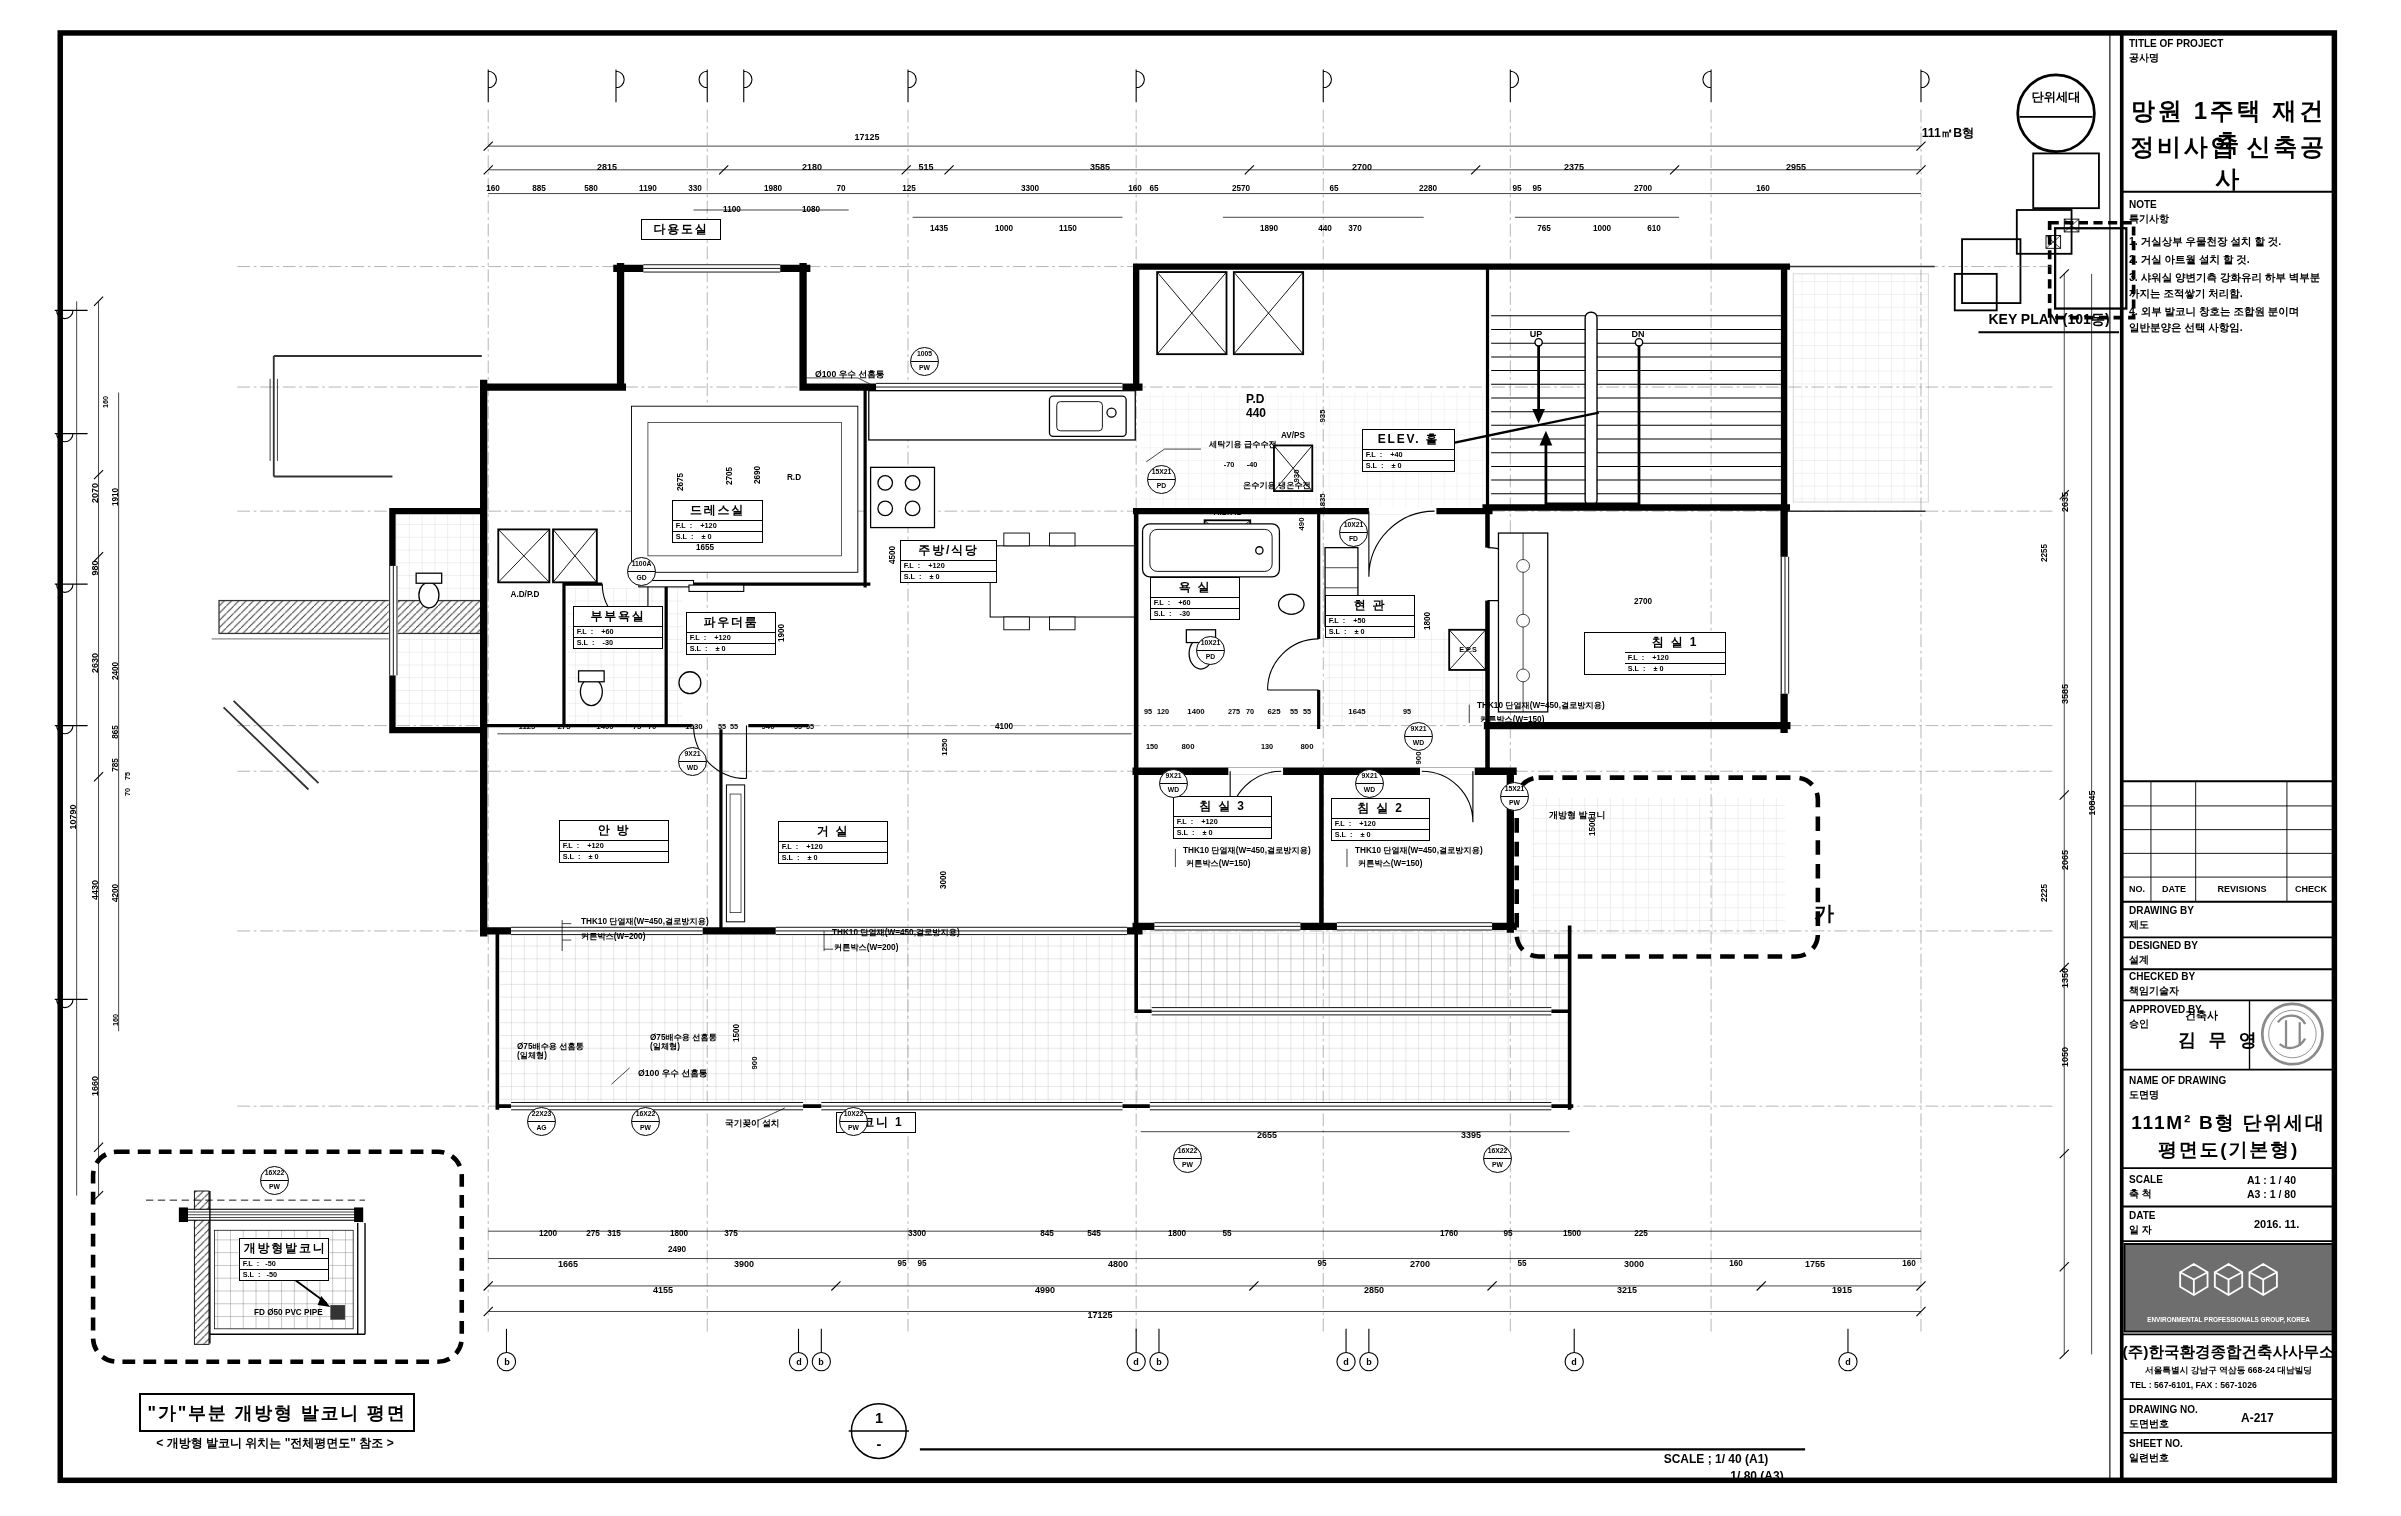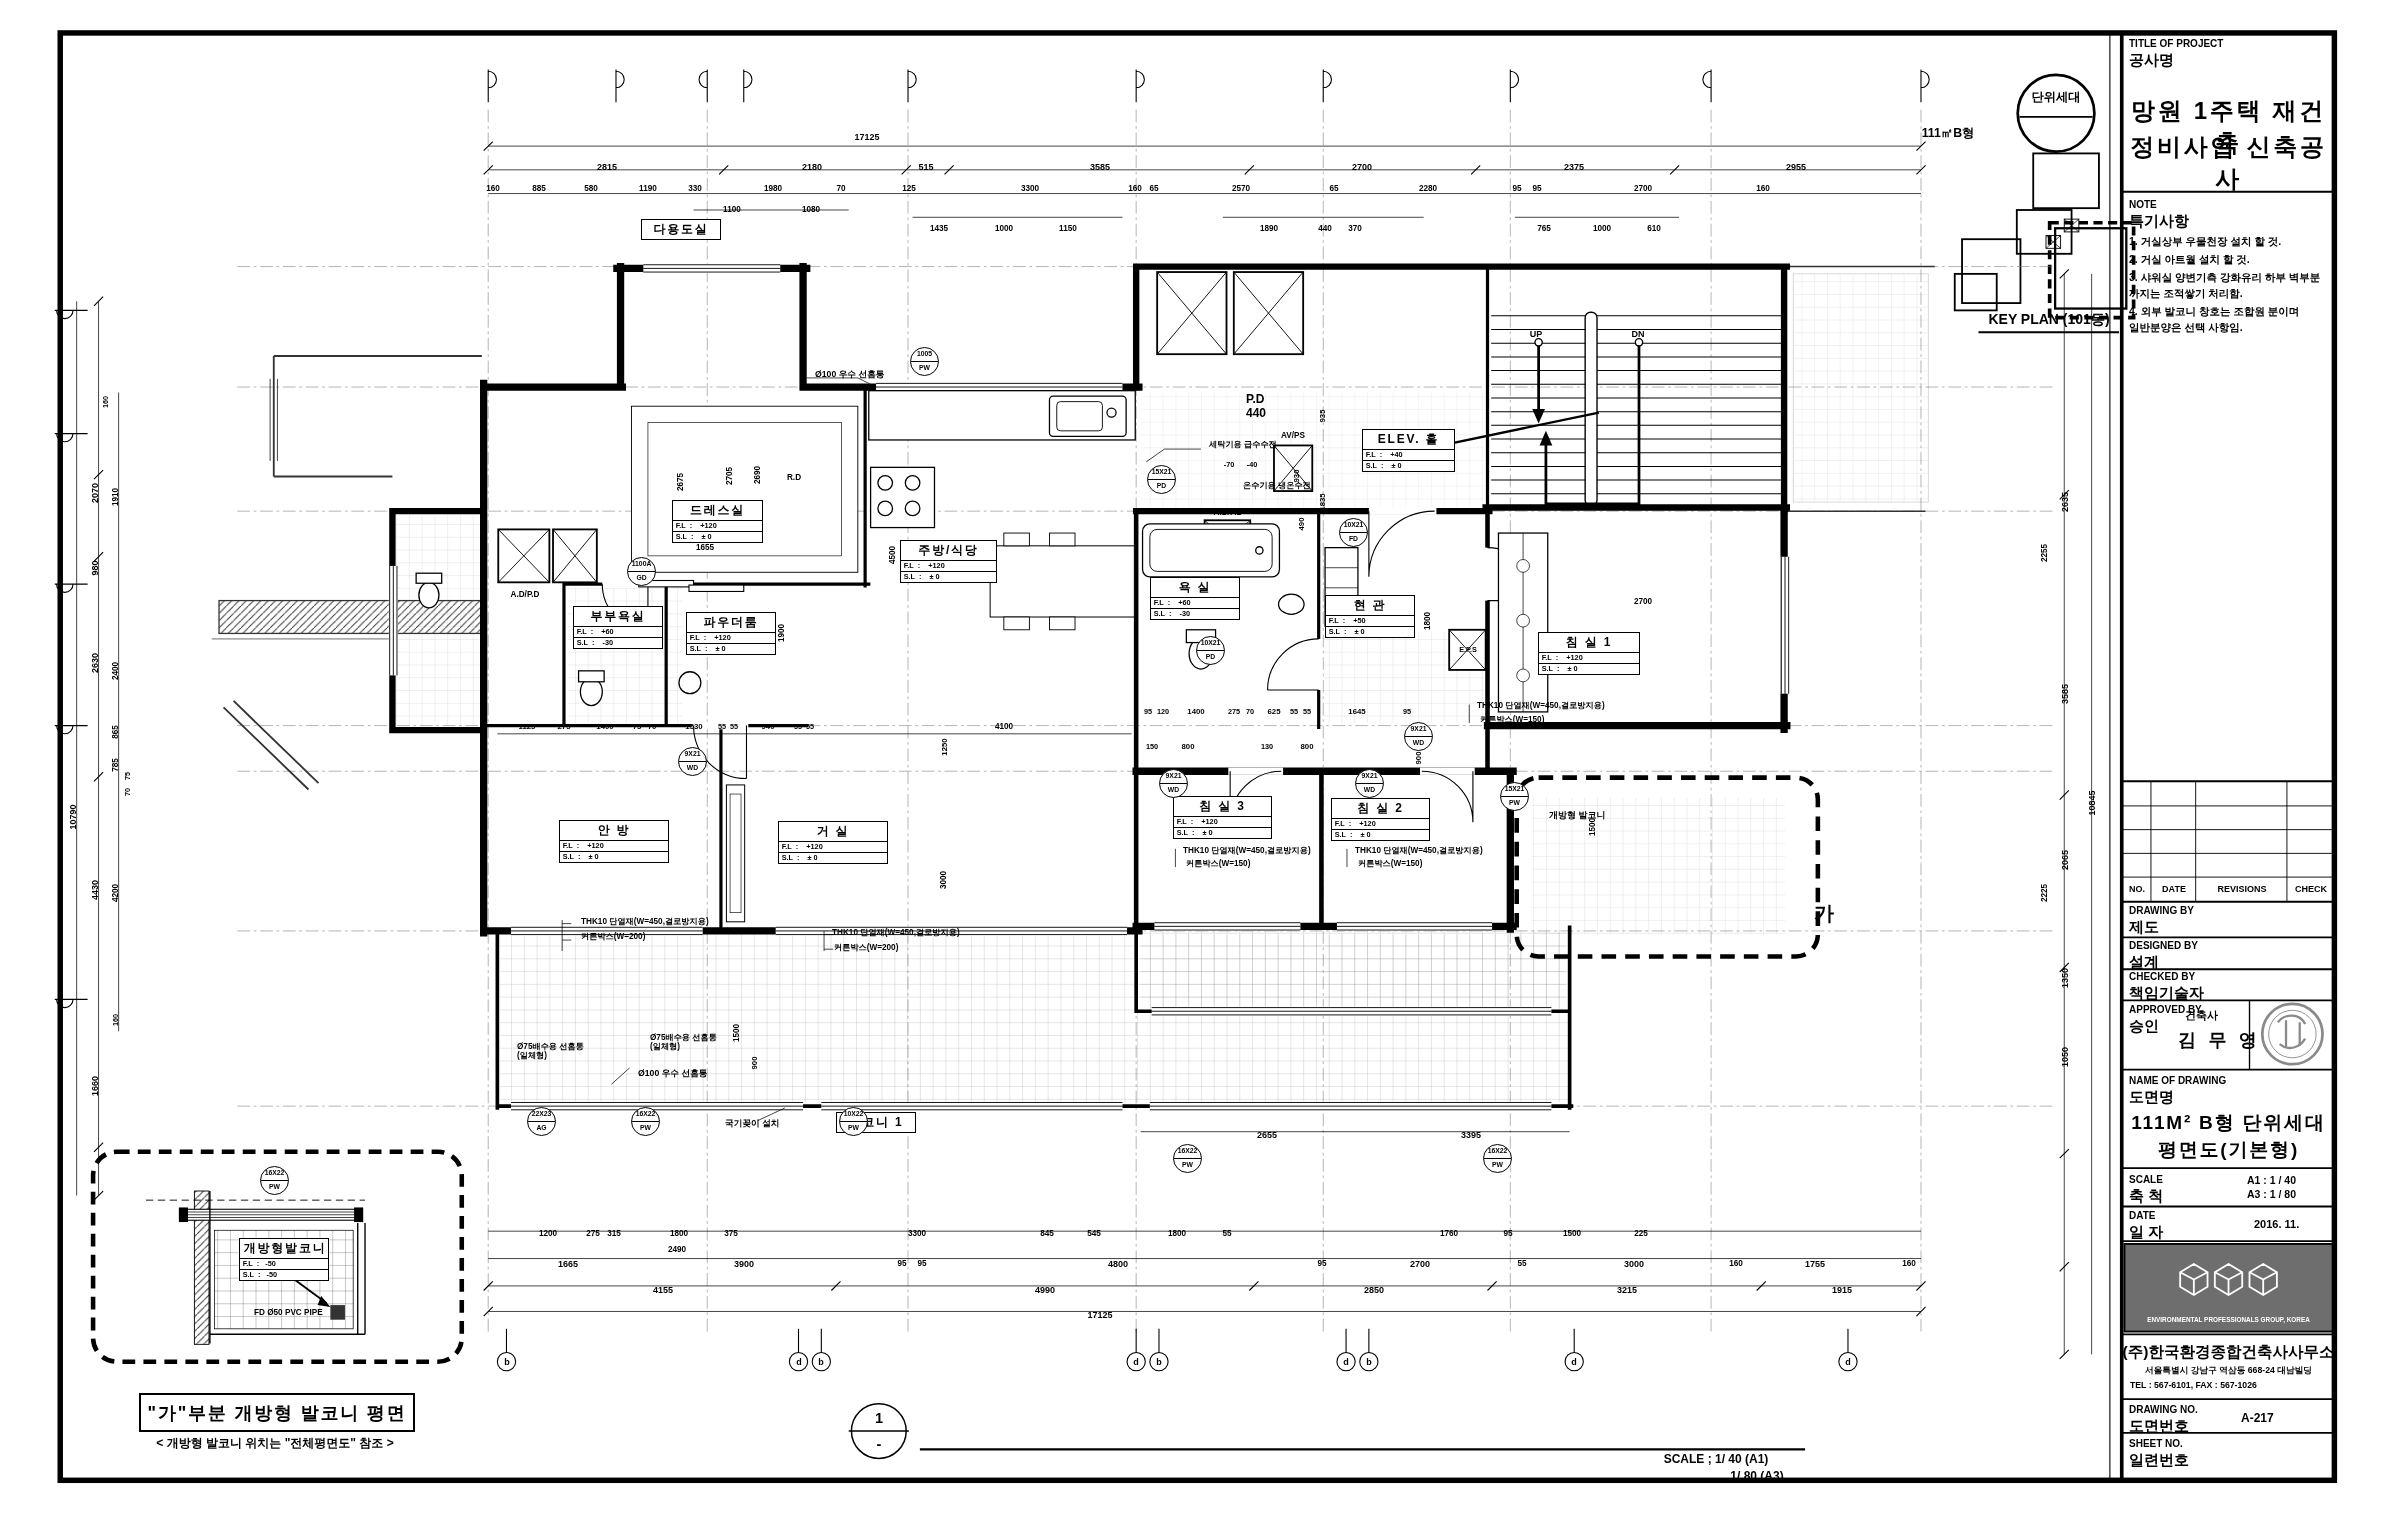--- a/index.html
+++ b/index.html
@@ -15,21 +15,21 @@
   .room .nm{font-weight:700;font-size:12px;padding:0.9px 3.7px;letter-spacing:1.8px;white-space:nowrap;}
   .room .rw{border-top:1.3px solid #000;font-size:7.3px;text-align:left;padding:0 2.7px;
             line-height:10px;white-space:pre;font-weight:700;}
   .tagc{position:absolute;width:27px;height:27px;border:1.5px solid #000;border-radius:50%;
         background:#fff;font-size:6.8px;font-weight:700;text-align:center;}
   .tagc div{line-height:12.8px;height:12.8px;}
   .tagc div:first-child{border-bottom:1.2px solid #000;}
   
   .tb{position:absolute;font-weight:700;}
   .tb.en{font-size:10px;}
-  .tb.ko{font-size:15px;}
+  .tb.ko{font-size:10px;}
   .tb.big{font-size:24px;letter-spacing:2.7px;width:213px;text-align:center;}
   .tb.note{font-size:10.5px;line-height:15.5px;white-space:pre-line;}
   .tb.nm2{font-size:19px;width:213px;text-align:center;letter-spacing:1.8px;}
   .tb.co{width:213px;text-align:center;}
   .boxtitle{position:absolute;border:2.3px solid #000;background:#fff;text-align:center;
             font-weight:700;display:flex;align-items:center;justify-content:center;}
 </style>
 </head>
 <body>
 
@@ -610,21 +610,21 @@
       <div class="room" style="left: 1325px; top: 595px; width: 88px;">
         <div class="nm">현 관</div>
         <div class="rw">F.L  :    +50</div>
         <div class="rw">S.L  :    ± 0</div>
       </div>
       <div class="room" style="left: 1362px; top: 429px; width: 91px;">
         <div class="nm">ELEV. 홀</div>
         <div class="rw">F.L  :    +40</div>
         <div class="rw">S.L  :    ± 0</div>
       </div>
-      <div class="room" style="left: 1538px; top: 632px; width: 100px;">
+      <div class="room" style="left: 1584px; top: 632px; width: 100px; padding-left: 40px;">
         <div class="nm">침 실 1</div>
         <div class="rw">F.L  :    +120</div>
         <div class="rw">S.L  :    ± 0</div>
       </div>
       <div class="room" style="left: 1173px; top: 796px; width: 97px;">
         <div class="nm">침 실 3</div>
         <div class="rw">F.L  :    +120</div>
         <div class="rw">S.L  :    ± 0</div>
       </div>
       <div class="room" style="left: 1331px; top: 798px; width: 97px;">

